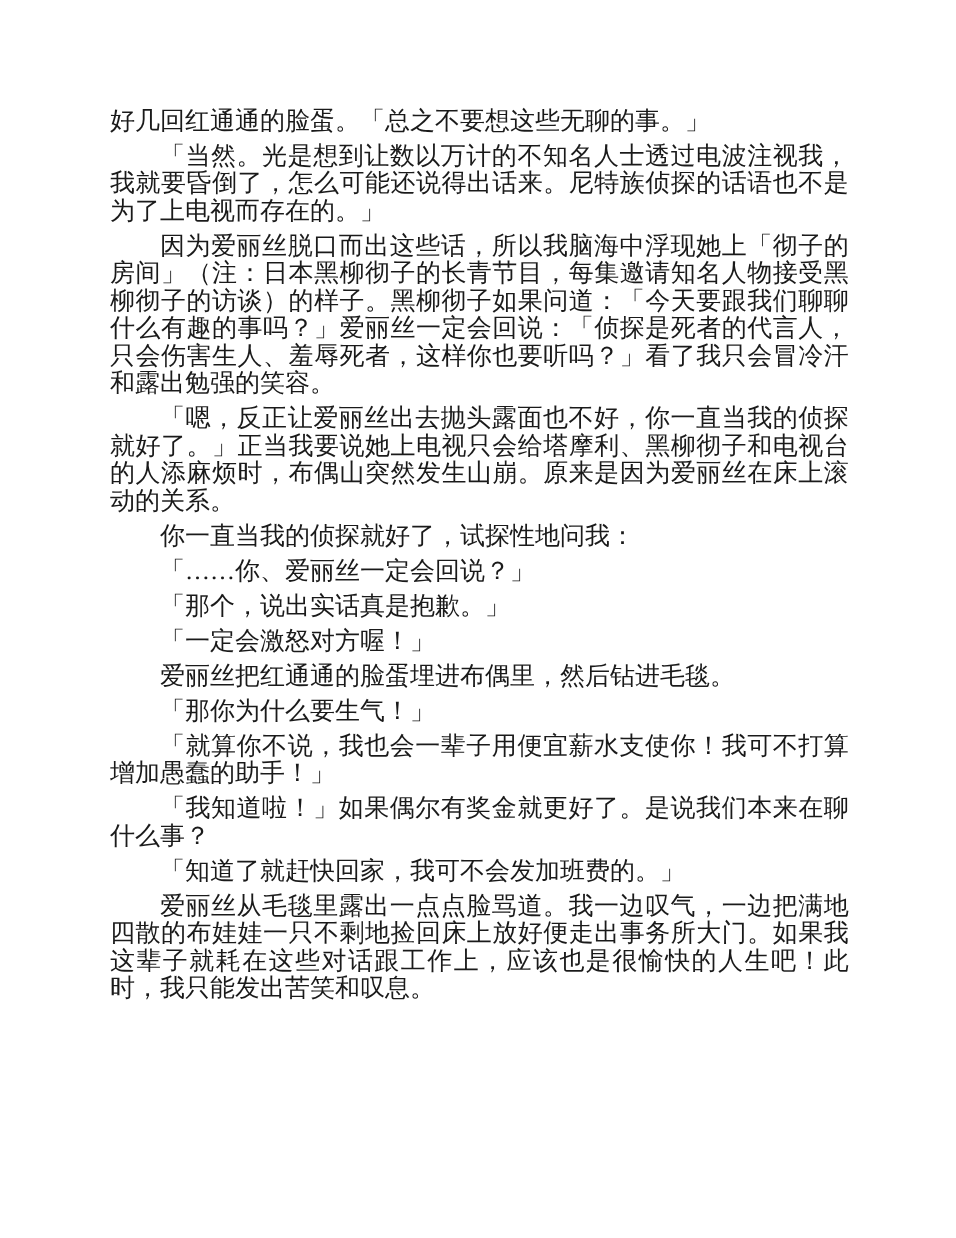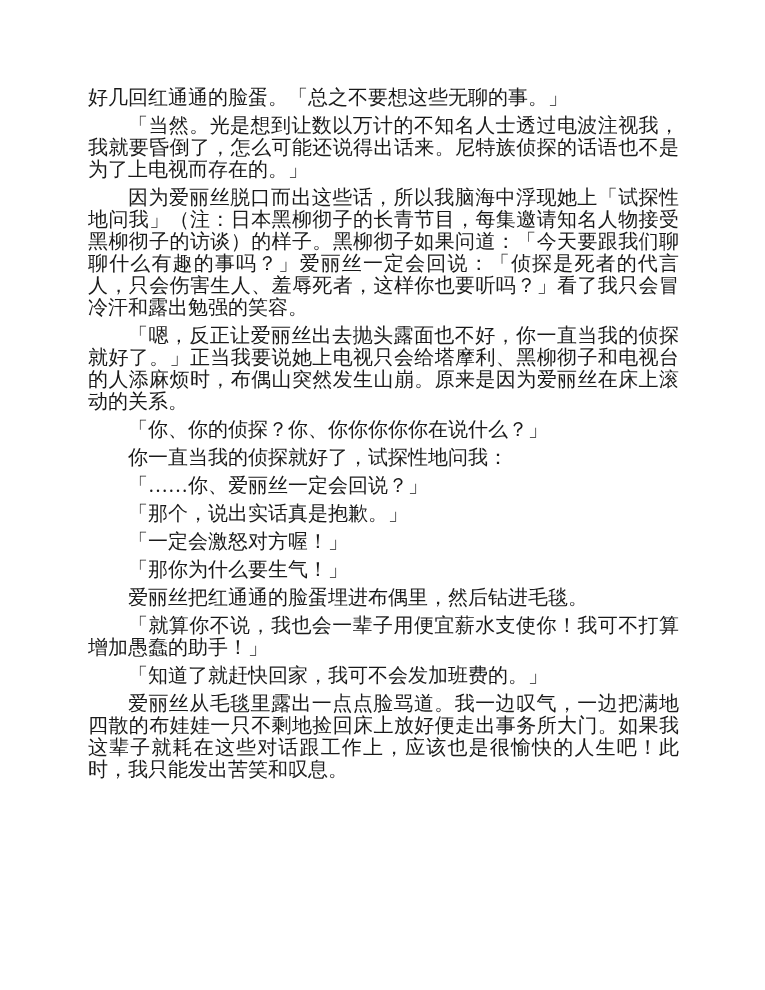--- a/index.html
+++ b/index.html
@@ -41,26 +41,26 @@
     text-indent: 0;
   }
 </style>
 </head>
 <body>
 
 <div class="page">
   <div class="text-column">
     <p class="para no-indent">好几回红通通的脸蛋。「总之不要想这些无聊的事。」</p>
     <p class="para">「当然。光是想到让数以万计的不知名人士透过电波注视我，我就要昏倒了，怎么可能还说得出话来。尼特族侦探的话语也不是为了上电视而存在的。」</p>
-    <p class="para">因为爱丽丝脱口而出这些话，所以我脑海中浮现她上「试探性地问我」（注：日本黑柳彻子的长青节目，每集邀请知名人物接受黑柳彻子的访谈）的样子。黑柳彻子如果问道：「今天要跟我们聊聊什么有趣的事吗？」爱丽丝一定会回说：「侦探是死者的代言人，只会伤害生人、羞辱死者，这样你也要听吗？」看了我只会冒冷汗和露出勉强的笑容。</p>
+    <p class="para">因为爱丽丝脱口而出这些话，所以我脑海中浮现她上「彻子的房间」（注：日本黑柳彻子的长青节目，每集邀请知名人物接受黑柳彻子的访谈）的样子。黑柳彻子如果问道：「今天要跟我们聊聊什么有趣的事吗？」爱丽丝一定会回说：「侦探是死者的代言人，只会伤害生人、羞辱死者，这样你也要听吗？」看了我只会冒冷汗和露出勉强的笑容。</p>
     <p class="para">「嗯，反正让爱丽丝出去抛头露面也不好，你一直当我的侦探就好了。」正当我要说她上电视只会给塔摩利、黑柳彻子和电视台的人添麻烦时，布偶山突然发生山崩。原来是因为爱丽丝在床上滚动的关系。</p>
-    <p class="para">「你、你的侦探？你、你你你你你在说什么？」</p>
     <p class="para">你一直当我的侦探就好了，试探性地问我：</p>
     <p class="para">「……你、爱丽丝一定会回说？」</p>
     <p class="para">「那个，说出实话真是抱歉。」</p>
     <p class="para">「一定会激怒对方喔！」</p>
+    <p class="para">爱丽丝把红通通的脸蛋埋进布偶里，然后钻进毛毯。</p>
     <p class="para">「那你为什么要生气！」</p>
-    <p class="para">爱丽丝把红通通的脸蛋埋进布偶里，然后钻进毛毯。</p>
     <p class="para">「就算你不说，我也会一辈子用便宜薪水支使你！我可不打算增加愚蠢的助手！」</p>
+    <p class="para">「我知道啦！」如果偶尔有奖金就更好了。是说我们本来在聊什么事？</p>
     <p class="para">「知道了就赶快回家，我可不会发加班费的。」</p>
     <p class="para">爱丽丝从毛毯里露出一点点脸骂道。我一边叹气，一边把满地四散的布娃娃一只不剩地捡回床上放好便走出事务所大门。如果我这辈子就耗在这些对话跟工作上，应该也是很愉快的人生吧！此时，我只能发出苦笑和叹息。</p>
   </div>
 </div>
 
 </body></html>

